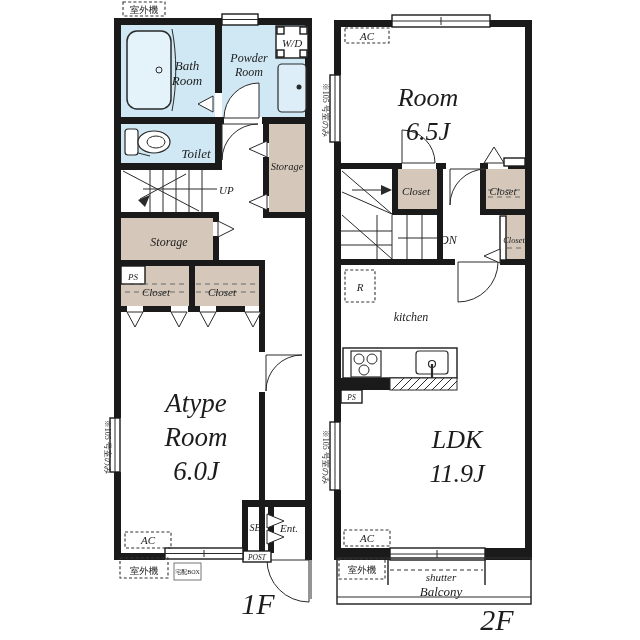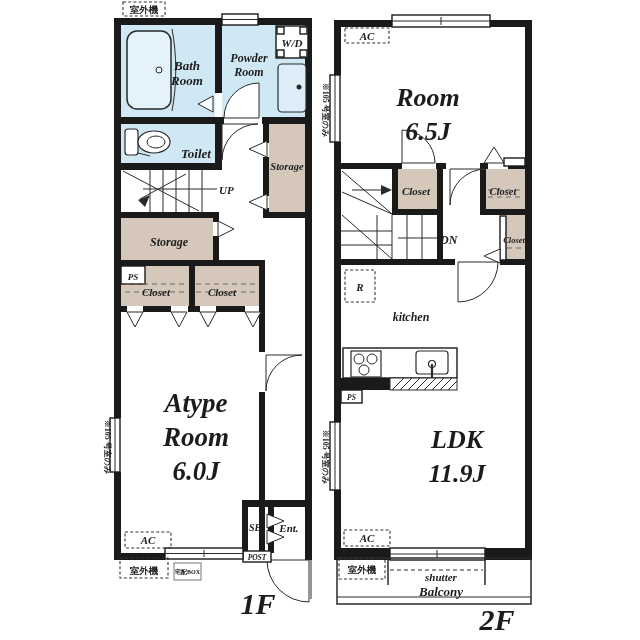--- a/index.html
+++ b/index.html
@@ -1,16 +1,16 @@
 <!DOCTYPE html>
 <html><head>
 <meta charset="utf-8">
 <style>
   html,body{margin:0;padding:0;background:#ffffff;}
-  #stage{position:relative;width:640px;height:640px;background:#ffffff;overflow:hidden;font-weight:bold;}
+  #stage{position:relative;width:640px;height:640px;background:#ffffff;overflow:hidden;}
   svg{display:block;}
   .wall{fill:#1a1a1a;stroke:none;}
   .wet{fill:#cfe8f4;}
   .tan{fill:#d5c8ba;}
   .whitebox{fill:#ffffff;stroke:#1a1a1a;stroke-width:1.4;}
   .ln{stroke:#2a2a2a;stroke-width:1;fill:none;}
   .ln15{stroke:#2a2a2a;stroke-width:1.5;fill:none;}
   .door{fill:#ffffff;stroke:#2a2a2a;stroke-width:1;}
   .tri{fill:#ffffff;stroke:#2a2a2a;stroke-width:1;}
   .dash{fill:none;stroke:#333;stroke-width:1.1;stroke-dasharray:3 2.2;}

